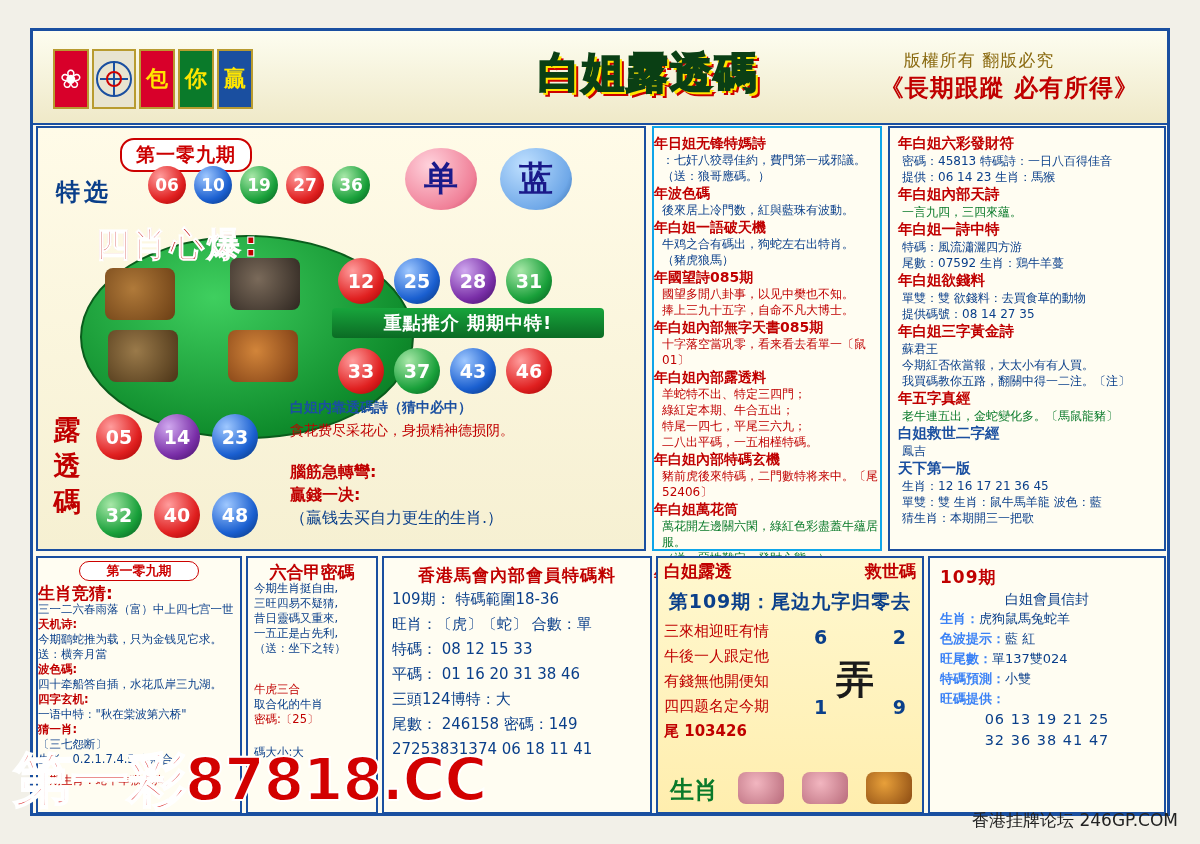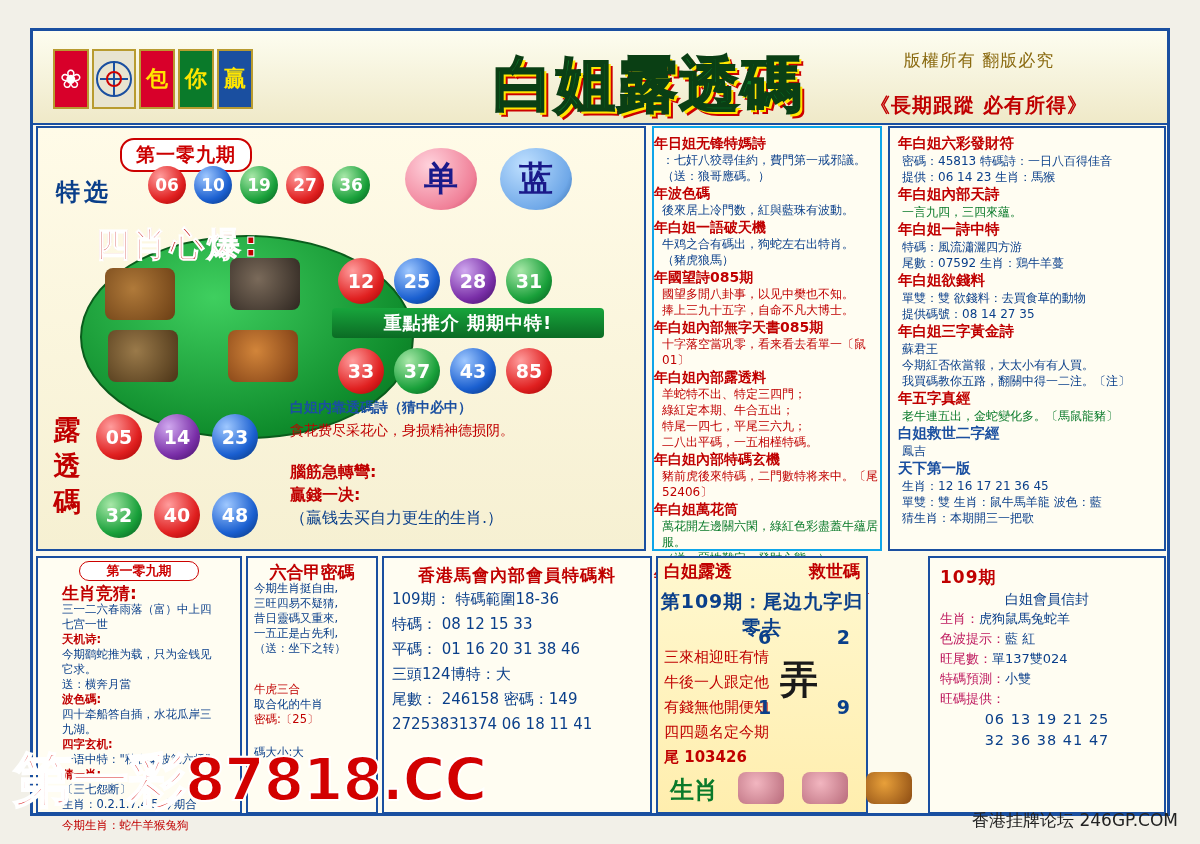--- a/index.html
+++ b/index.html
@@ -12,25 +12,25 @@
     background:linear-gradient(#fdfdf0,#efe9c8);border-bottom:2px solid #1a4fa0;}
   .flagbox{position:absolute;left:20px;top:18px;width:200px;height:56px;display:flex;gap:3px;}
   .flag{width:48px;height:56px;border:2px solid #b89b30;display:flex;align-items:center;justify-content:center;font-size:11px;}
   .f1{background:#d8002a;color:#fff;}
   .f2{background:#e8e4d0;color:#1a4fa0;}
   .f3{background:#d8002a;color:#ffe600;font-size:22px;font-weight:bold;}
   .f4{background:#0a7a2a;color:#ffe600;font-size:22px;font-weight:bold;}
   .f5{background:#1a4fa0;color:#ffe600;font-size:22px;font-weight:bold;}
   .hkflag{font-size:26px;color:#fff;}
   .bigtitle{position:absolute;left:405px;top:14px;width:420px;text-align:center;
-    font-family:"DejaVu Serif","Liberation Serif",serif;font-size:60px;font-weight:bold;
+    font-family:"DejaVu Serif","Liberation Serif",serif;font-size:42px;font-weight:bold;
     color:#0a7a2a;-webkit-text-stroke:2px #0a3f14;text-shadow:3px 3px 0 #ffe600,5px 5px 0 #c00;letter-spacing:2px;}
   .copy{position:absolute;right:28px;top:18px;text-align:center;width:320px;}
   .copy .c1{font-size:17px;color:#8a6a10;letter-spacing:1px;}
-  .copy .c2{font-size:20px;color:#c00000;font-weight:bold;margin-top:20px;letter-spacing:1px;}
+  .copy .c2{font-size:24px;color:#c00000;font-weight:bold;margin-top:0;letter-spacing:1px;text-align:right;}
 
   
   .leftpanel{position:absolute;left:36px;top:126px;width:610px;height:425px;
     background:linear-gradient(#fffbe8,#f6f0d2);border:2px solid #1a4fa0;box-sizing:border-box;}
   .qibox{position:absolute;left:120px;top:138px;border:2px solid #c00;border-radius:14px;background:#fff;
     padding:2px 14px;font-size:19px;color:#c00;font-weight:bold;letter-spacing:1px;}
   .texuan{position:absolute;left:56px;top:176px;font-size:24px;font-weight:bold;color:#0a3f8a;letter-spacing:4px;}
   .ball{border-radius:50%;display:flex;align-items:center;justify-content:center;color:#fff;font-weight:bold;font-family:"DejaVu Sans",sans-serif;}
   .b-red{background:radial-gradient(circle at 32% 28%,#ff9d9d,#e02020 62%,#9a0000);}
   .b-blue{background:radial-gradient(circle at 32% 28%,#9fc8ff,#1a5fd0 62%,#08306e);}
@@ -84,21 +84,21 @@
   .mb.green{color:#0a7a2a;}
   .rt{font-size:14.5px;font-weight:bold;color:#c00000;line-height:19px;}
   .rb{font-size:12px;color:#0a3f8a;line-height:16px;padding-left:4px;}
   .rb.g{color:#0a7a2a;}
 
   
   .bot{position:absolute;top:556px;height:258px;border:2px solid #1a4fa0;background:#fffdf2;box-sizing:border-box;}
   .bot1{left:36px;width:206px;}
   .bot2{left:246px;width:132px;}
   .bot3{left:382px;width:270px;}
-  .bot4{left:656px;width:212px;background:linear-gradient(#fff8d0,#ffeeae);}
+  .bot4{left:656px;width:268px;background:linear-gradient(#fff8d0,#ffeeae);}
   .bot5{left:928px;width:238px;}
   .bot-t{font-size:17px;font-weight:bold;color:#c00000;line-height:17px;}
   .bot-b{font-size:11.5px;color:#0a3f8a;line-height:15px;}
   .bot-b.r{color:#c00000;}
   .qibox2{margin:3px auto 4px;width:118px;border:1px solid #c00;border-radius:10px;background:#fff;
     text-align:center;font-size:13px;color:#c00;font-weight:bold;}
 
   .b3title{text-align:center;font-size:17px;font-weight:bold;color:#c00000;letter-spacing:1px;}
   .b3line{font-size:15px;color:#0a3f8a;line-height:25px;}
 
@@ -110,21 +110,21 @@
   .b4big .c{position:absolute;left:24px;top:30px;font-size:38px;color:#1a1a1a;font-weight:bold;
      font-family:"DejaVu Serif",serif;}
   .pigrow{position:absolute;left:80px;bottom:8px;display:flex;gap:18px;}
   .pig{width:46px;height:32px;border-radius:8px;background:radial-gradient(circle at 40% 35%,#f2b6c0,#b86a7a);}
   .rooster{width:46px;height:32px;border-radius:8px;background:radial-gradient(circle at 40% 35%,#e8a03a,#8a4a12);}
   .shengxiao{position:absolute;left:12px;bottom:6px;font-size:24px;font-weight:bold;color:#0a7a2a;}
 
   .b5title{text-align:left;font-size:17px;font-weight:bold;color:#c00000;letter-spacing:1px;}
   .b5sub{text-align:center;font-size:14px;color:#0a3f8a;margin-top:2px;}
   .b5line{font-size:13px;color:#0a3f8a;line-height:20px;}
-  .b5line .k{color:#be185d;font-weight:normal;}
+  .b5line .k{color:#3b82f6;font-weight:bold;}
   .b5nums{text-align:center;font-size:14.5px;color:#0a3f8a;line-height:21px;letter-spacing:1px;}
 
   
   .wm{position:absolute;left:14px;top:742px;font-size:58px;font-weight:bold;
      color:#d20000;-webkit-text-stroke:2px #fff;font-family:"DejaVu Sans",sans-serif;letter-spacing:-1px;}
   .wm2{position:absolute;right:22px;bottom:12px;font-size:17px;color:#222;}
 </style>
 </head>
 <body>
 
@@ -179,21 +179,21 @@
     <div class="line">
       <div class="ball b-red">12</div>
       <div class="ball b-blue">25</div>
       <div class="ball b-purple">28</div>
       <div class="ball b-green">31</div>
     </div>
     <div class="line" style="margin-top:44px;">
       <div class="ball b-red">33</div>
       <div class="ball b-green">37</div>
       <div class="ball b-blue">43</div>
-      <div class="ball b-red">85</div>
+      <div class="ball b-red">46</div>
     </div>
   </div>
   <div class="zhongdian">重點推介 期期中特!</div>
 
   <div class="lutouma">露透碼</div>
   <div class="lrow lrow1">
     <div class="ball b-red">05</div>
     <div class="ball b-purple">14</div>
     <div class="ball b-blue">23</div>
   </div>
@@ -262,21 +262,21 @@
     <div class="rt" style="color:#1a4fa0">白姐救世二字經</div>
     <div class="rb">鳳吉</div>
     <div class="rt" style="color:#1a4fa0">天下第一版</div>
     <div class="rb">生肖：12 16 17 21 36 45</div>
     <div class="rb">單雙：雙 生肖：鼠牛馬羊龍 波色：藍</div>
     <div class="rb">猜生肖：本期開三一把歌</div>
   </div>
 
   <div class="bot bot1">
     <div class="qibox2">第一零九期</div>
-    <div style="padding:0 24px;">
+    <div style="padding:0 0;">
       <div class="bot-t">生肖竞猜:</div>
       <div class="bot-b">三一二六春雨落（富）中上四七宫一世</div>
       <div class="bot-b r" style="font-weight:bold">天机诗:</div>
       <div class="bot-b">今期鹞蛇推为载，只为金钱见它求。</div>
       <div class="bot-b">送：横奔月當</div>
       <div class="bot-b r" style="font-weight:bold">波色碼:</div>
       <div class="bot-b">四十牵船答自插，水花瓜岸三九湖。</div>
       <div class="bot-b r" style="font-weight:bold">四字玄机:</div>
       <div class="bot-b">一语中特："秋在棠波第六桥"</div>
       <div class="bot-b r" style="font-weight:bold">猜一肖:</div>
@@ -299,20 +299,21 @@
       <div class="bot-b">取合化的牛肖</div>
       <div class="bot-b r">密碼:〔25〕</div>
       <div class="bot-b" style="margin-top:18px">碼大小:大</div>
     </div>
   </div>
 
   <div class="bot bot3">
     <div style="padding:6px 8px;">
       <div class="b3title">香港馬會內部會員特碼料</div>
       <div class="b3line">109期： 特碼範圍18-36</div>
+      <div class="b3line">旺肖：〔虎〕〔蛇〕 合數：單</div>
       <div class="b3line">特碼： 08 12 15 33</div>
       <div class="b3line">平碼： 01 16 20 31 38 46</div>
       <div class="b3line">三頭124博特：大</div>
       <div class="b3line">尾數： 246158 密碼：149</div>
       <div class="b3line">27253831374 06 18 11 41</div>
     </div>
   </div>
 
   <div class="bot bot4">
     <div class="b4head">

